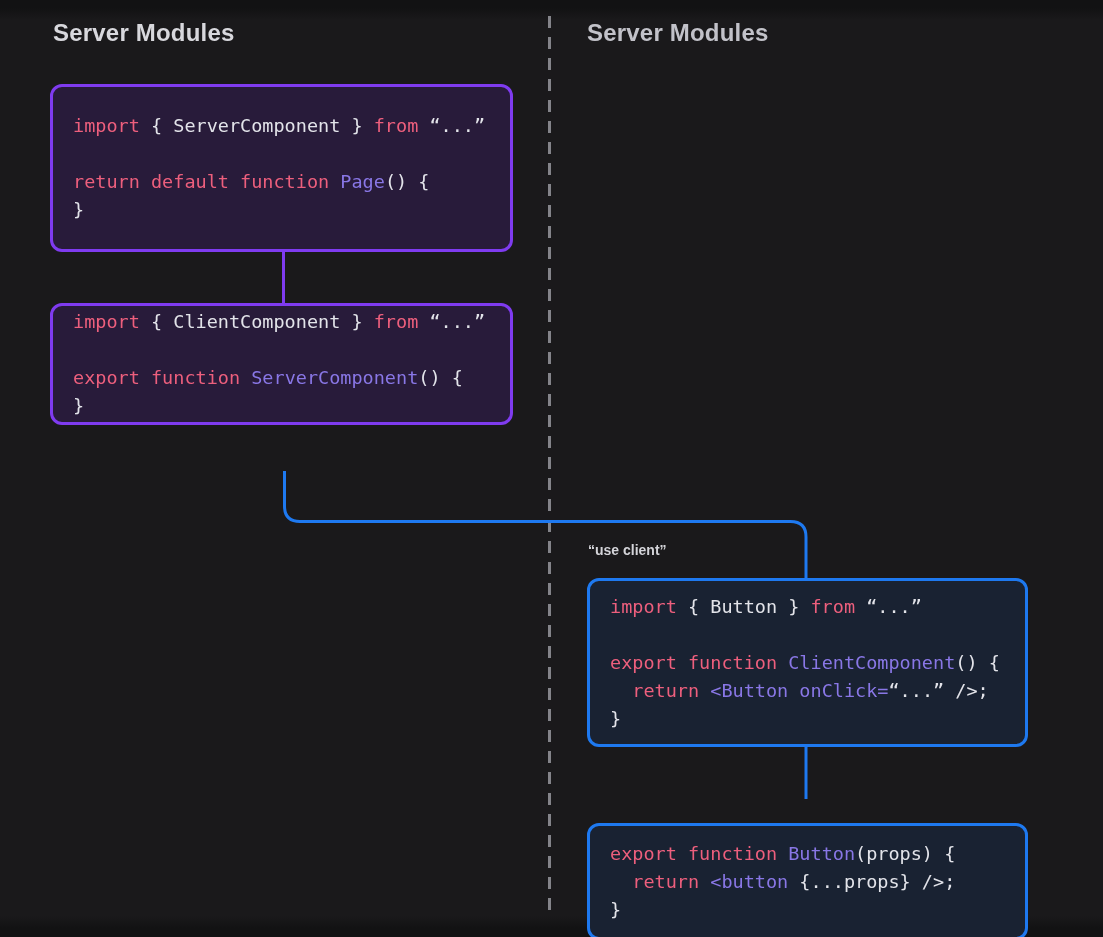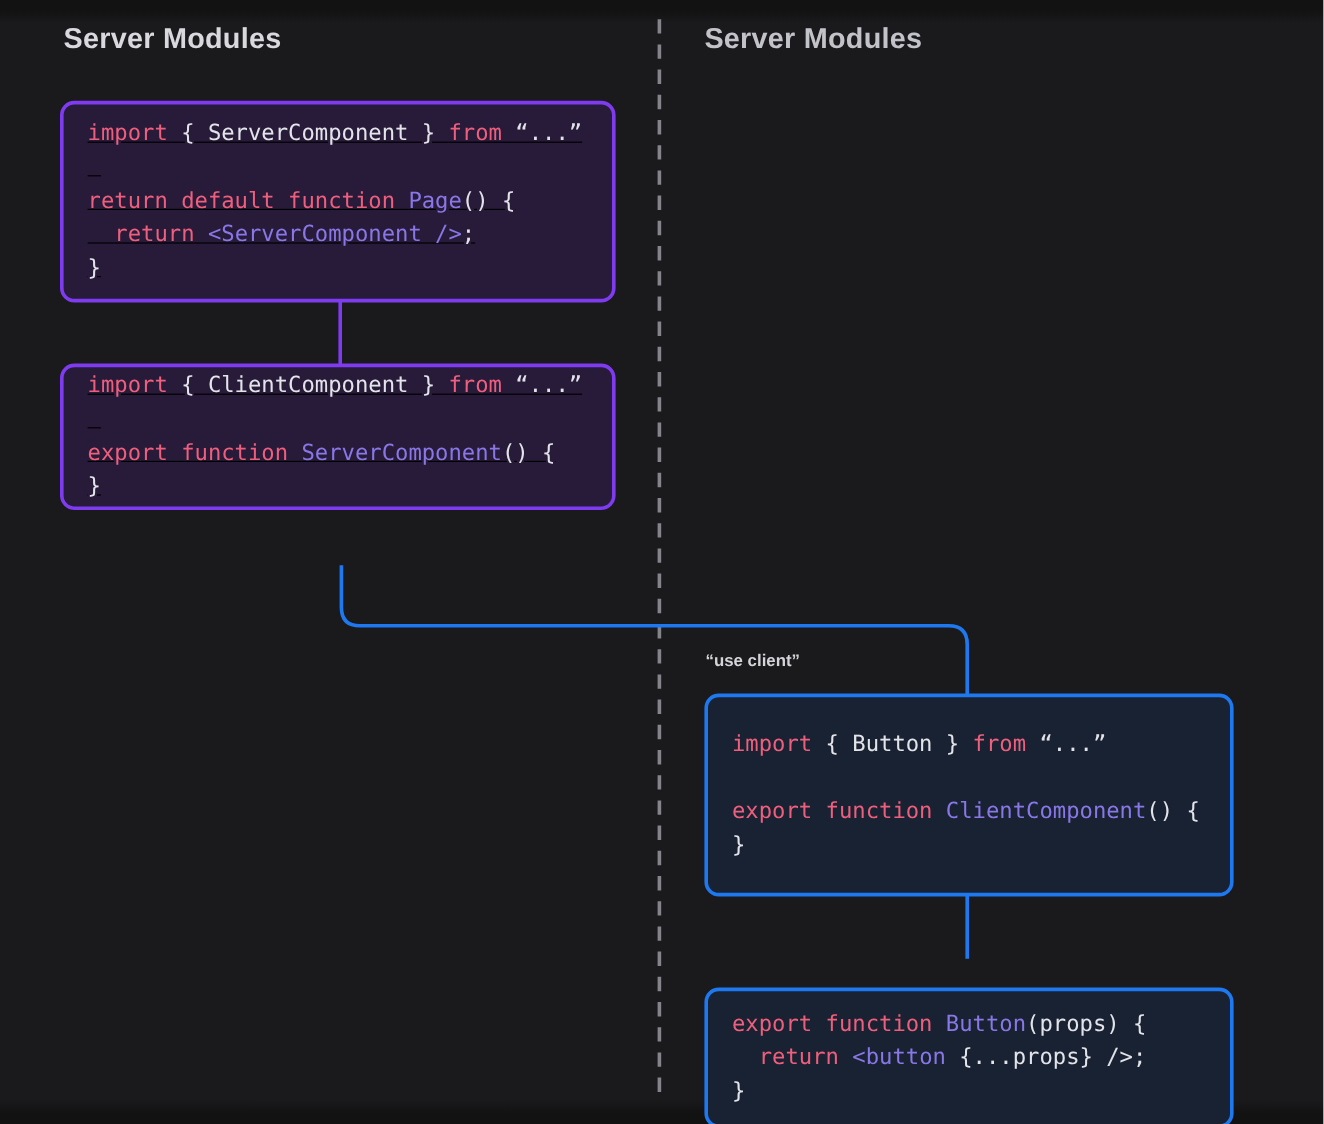--- a/index.html
+++ b/index.html
@@ -72,21 +72,20 @@
     flex-direction: column;
     justify-content: center;
     font-family: "DejaVu Sans Mono", "Liberation Mono", monospace;
     font-size: 18.5px;
     line-height: 28px;
     z-index: 1;
   }
   .code-block.purple {
     border-color: var(--purple-border, #7f3bf0);
     background: var(--purple-bg, #281b3a);
-    text-decoration: underline;
   }
   .code-block.blue {
     border-color: var(--blue-border, #1e79f0);
     background: var(--blue-bg, #192232);
     justify-content: center;
   }
   #cb0 { left: 50px;  top: 84px;  width: 463px; height: 168px; }
   #cb1 { left: 50px;  top: 303px; width: 463px; height: 122px; }
   #cb2 { left: 587px; top: 578px; width: 441px; height: 169px; }
   #cb3 { left: 587px; top: 798px; width: 441px; height: 117px; margin-top: 25px; }
@@ -113,35 +112,35 @@
   <h2 class="heading server">Server Modules</h2>
 
   <h2 class="heading client">Server Modules</h2>
 
   <div class="use-client">“use client”</div>
 
   <div class="code-block purple" id="cb0">
       <div class="code-line"><span class="tok-kw">import</span><span class="tok-pl"> { ServerComponent } </span><span class="tok-kw">from</span><span class="tok-pl"> “...”</span></div>
       <div class="code-line">&nbsp;</div>
       <div class="code-line"><span class="tok-kw">return default function </span><span class="tok-cp">Page</span><span class="tok-pl">() {</span></div>
-      <div class="code-line"><span class="tok-pl">  </span><span class="tok-kw">return</span><span class="tok-pl"> </span><span class="tok-cp">&lt;ServerComponent /&gt;</span><span class="tok-pl">;</span></div>
       <div class="code-line"><span class="tok-pl">}</span></div>
     </div>
 
   <div class="code-block purple" id="cb1">
       <div class="code-line"><span class="tok-kw">import</span><span class="tok-pl"> { ClientComponent } </span><span class="tok-kw">from</span><span class="tok-pl"> “...”</span></div>
       <div class="code-line">&nbsp;</div>
       <div class="code-line"><span class="tok-kw">export function </span><span class="tok-cp">ServerComponent</span><span class="tok-pl">() {</span></div>
       <div class="code-line"><span class="tok-pl">}</span></div>
     </div>
 
   <div class="code-block blue" id="cb2">
       <div class="code-line"><span class="tok-kw">import</span><span class="tok-pl"> { Button } </span><span class="tok-kw">from</span><span class="tok-pl"> “...”</span></div>
       <div class="code-line">&nbsp;</div>
       <div class="code-line"><span class="tok-kw">export function </span><span class="tok-cp">ClientComponent</span><span class="tok-pl">() {</span></div>
+      <div class="code-line"><span class="tok-pl">  </span><span class="tok-kw">return</span><span class="tok-pl"> </span><span class="tok-cp">&lt;Button onClick=</span><span class="tok-pl">“...” /&gt;;</span></div>
       <div class="code-line"><span class="tok-pl">}</span></div>
     </div>
 
   <div class="code-block blue" id="cb3">
       <div class="code-line"><span class="tok-kw">export function </span><span class="tok-cp">Button</span><span class="tok-pl">(props) {</span></div>
       <div class="code-line"><span class="tok-pl">  </span><span class="tok-kw">return</span><span class="tok-pl"> </span><span class="tok-cp">&lt;button</span><span class="tok-pl"> {...props} /&gt;;</span></div>
       <div class="code-line"><span class="tok-pl">}</span></div>
     </div>
 
 </div>

